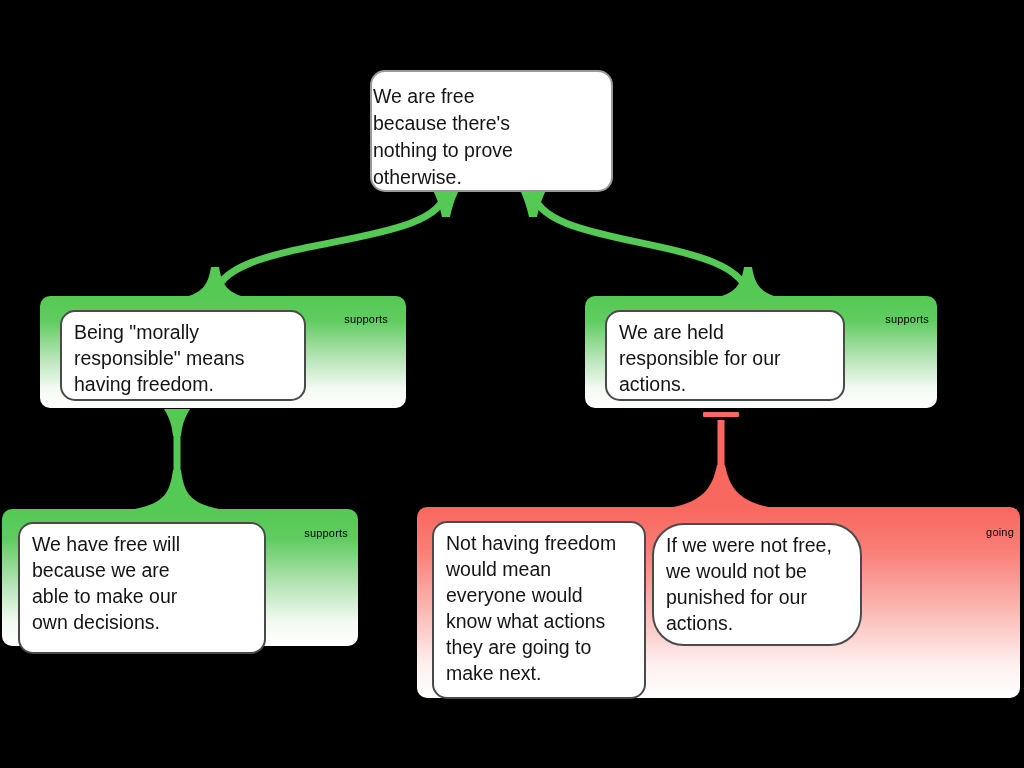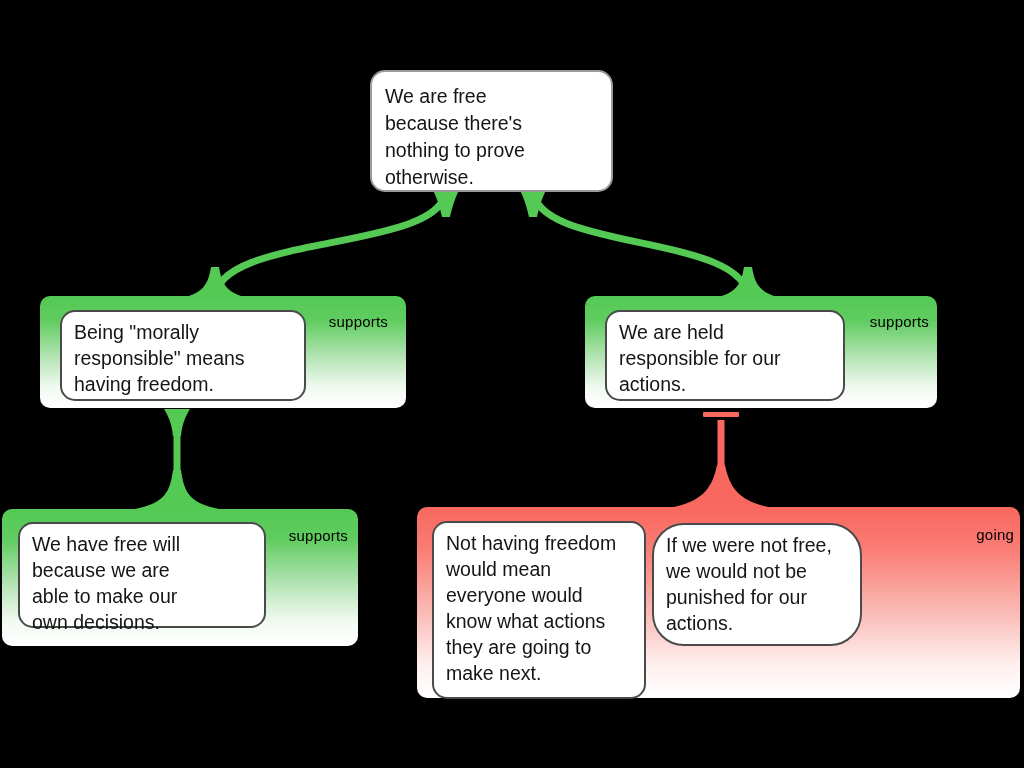--- a/index.html
+++ b/index.html
@@ -14,41 +14,41 @@
   
   .group-box{position:absolute;z-index:2;border-radius:10px;}
   .group-support{background:linear-gradient(180deg,#54c954 0%,#60cc60 22%,#b5e4b5 55%,#f2faf2 82%,#ffffff 100%);}
   .group-oppose{background:linear-gradient(180deg,#f8685f 0%,#f97d75 22%,#fbbab5 55%,#feeFee 82%,#ffffff 100%);}
   #group-support-left{left:40px;top:296px;width:366px;height:112px;}
   #group-support-right{left:585px;top:296px;width:352px;height:112px;}
   #group-support-bottom{left:2px;top:509px;width:356px;height:137px;}
   #group-oppose{left:417px;top:507px;width:603px;height:191px;}
 
   .group-label{
-    position:absolute;font-size:15px;color:#000;letter-spacing:.2px;
+    position:absolute;font-size:11px;color:#000;letter-spacing:.2px;
   }
   #group-support-left .group-label{top:17px;right:18px;}
   #group-support-right .group-label{top:17px;right:8px;}
   #group-support-bottom .group-label{top:18px;right:10px;}
   #group-oppose .group-label{top:19px;right:6px;}
 
   
   .claim-node{
     position:absolute;z-index:3;background:#ffffff;color:#151515;
     border:2px solid #4a4a4a;border-radius:15px;box-sizing:border-box;
     font-size:19.5px;line-height:26px;padding:7px 12px;
     white-space:pre-line;
   }
   #root-node{
     left:370px;top:70px;width:243px;height:122px;
-    border-color:#9a9a9a;line-height:27px;padding:11px 13px;
+    border-color:#9a9a9a;line-height:27px;padding:11px 1px;
   }
   #node-support-left{left:60px;top:310px;width:246px;height:91px;}
   #node-support-right{left:605px;top:310px;width:240px;height:91px;}
-  #node-support-bottom{left:18px;top:522px;width:248px;height:106px;}
+  #node-support-bottom{left:18px;top:522px;width:248px;height:132px;}
   #node-oppose-1{left:432px;top:521px;width:214px;height:178px;}
   #node-oppose-2{left:652px;top:523px;width:210px;height:123px;border-radius:32px;}
 </style>
 </head>
 <body>
 
 <svg id="connector-layer" viewBox="0 0 1024 768" xmlns="http://www.w3.org/2000/svg">
 
   <path d="M 446 190 C 443 252, 215 233, 215 299" fill="none" stroke-width="7" stroke="#54c954"></path>
   <path d="M 433 190 C 438 201 440 208 442 217 L 450 217 C 452 208 454 201 459 190 Z" stroke="none" fill="#54c954"></path>

